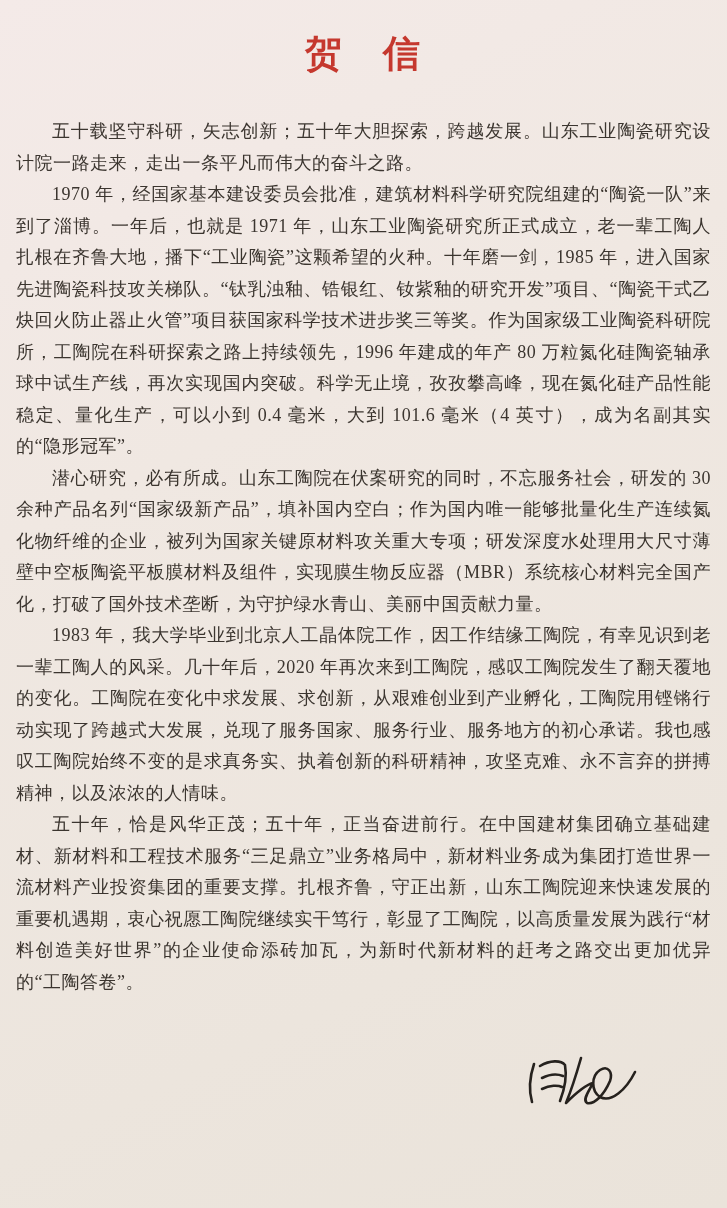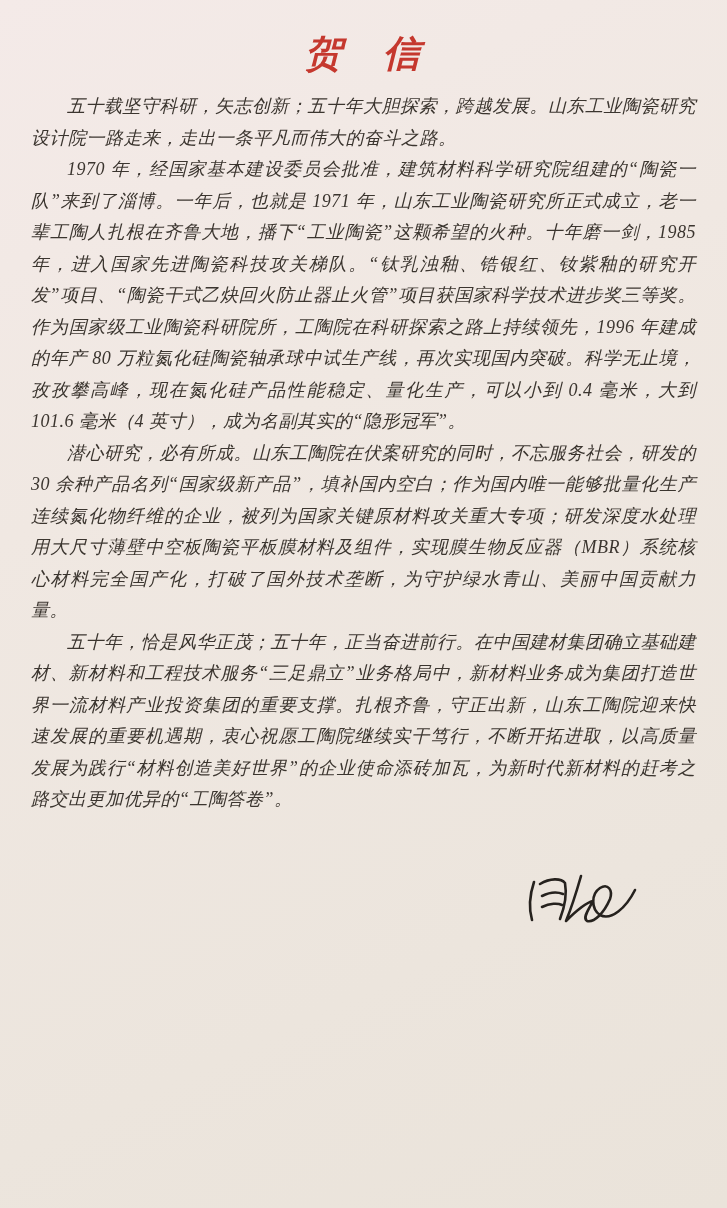--- a/index.html
+++ b/index.html
@@ -9,35 +9,34 @@
   }
   .page {
     position: relative;
     width: 727px;
     height: 1208px;
     margin: 0 auto;
     overflow: hidden;
     background: linear-gradient(155deg, #f4eae8 0%, #f0e8e2 35%, #ece5dd 75%, #eae3da 100%);
     font-family: "Liberation Serif", "DejaVu Serif", serif;
     color: #3b352f;
-    font-style: italic;
   }
   .title {
     margin-top: 32px;
     text-align: center;
     font-family: "Liberation Sans", "DejaVu Sans", sans-serif;
     font-size: 37px;
     font-weight: 700;
     letter-spacing: 2px;
     color: #c5382e;
     line-height: 1.2;
   }
   .body-text {
-    margin-top: 15px;
-    padding: 0 31px;
+    margin-top: 40px;
+    padding: 0 16px;
   }
   .body-text p {
     margin: 0;
     font-size: 18px;
     line-height: 31.5px;
     text-align: justify;
     text-indent: 2em;
     letter-spacing: 0.5px;
   }
   .signature-block {
@@ -54,21 +53,22 @@
 <body>
 
 <div class="page">
 
   <div class="title">贺　信</div>
 
   <div class="body-text">
     <p>五十载坚守科研，矢志创新；五十年大胆探索，跨越发展。山东工业陶瓷研究设计院一路走来，走出一条平凡而伟大的奋斗之路。</p>
     <p>1970 年，经国家基本建设委员会批准，建筑材料科学研究院组建的“陶瓷一队”来到了淄博。一年后，也就是 1971 年，山东工业陶瓷研究所正式成立，老一辈工陶人扎根在齐鲁大地，播下“工业陶瓷”这颗希望的火种。十年磨一剑，1985 年，进入国家先进陶瓷科技攻关梯队。“钛乳浊釉、锆银红、钕紫釉的研究开发”项目、“陶瓷干式乙炔回火防止器止火管”项目获国家科学技术进步奖三等奖。作为国家级工业陶瓷科研院所，工陶院在科研探索之路上持续领先，1996 年建成的年产 80 万粒氮化硅陶瓷轴承球中试生产线，再次实现国内突破。科学无止境，孜孜攀高峰，现在氮化硅产品性能稳定、量化生产，可以小到 0.4 毫米，大到 101.6 毫米（4 英寸），成为名副其实的“隐形冠军”。</p>
     <p>潜心研究，必有所成。山东工陶院在伏案研究的同时，不忘服务社会，研发的 30 余种产品名列“国家级新产品”，填补国内空白；作为国内唯一能够批量化生产连续氮化物纤维的企业，被列为国家关键原材料攻关重大专项；研发深度水处理用大尺寸薄壁中空板陶瓷平板膜材料及组件，实现膜生物反应器（MBR）系统核心材料完全国产化，打破了国外技术垄断，为守护绿水青山、美丽中国贡献力量。</p>
-    <p>五十年，恰是风华正茂；五十年，正当奋进前行。在中国建材集团确立基础建材、新材料和工程技术服务“三足鼎立”业务格局中，新材料业务成为集团打造世界一流材料产业投资集团的重要支撑。扎根齐鲁，守正出新，山东工陶院迎来快速发展的重要机遇期，衷心祝愿工陶院继续实干笃行，不断开拓进取，以高质量发展为践行“材料创造美好世界”的企业使命添砖加瓦，为新时代新材料的赶考之路交出更加优异的“工陶答卷”。</p>
+    <p>1983 年，我大学毕业到北京人工晶体院工作，因工作结缘工陶院，有幸见识到老一辈工陶人的风采。几十年后，2020 年再次来到工陶院，感叹工陶院发生了翻天覆地的变化。工陶院在变化中求发展、求创新，从艰难创业到产业孵化，工陶院用铿锵行动实现了跨越式大发展，兑现了服务国家、服务行业、服务地方的初心承诺。我也感叹工陶院始终不变的是求真务实、执着创新的科研精神，攻坚克难、永不言弃的拼搏精神，以及浓浓的人情味。</p>
+    <p>五十年，恰是风华正茂；五十年，正当奋进前行。在中国建材集团确立基础建材、新材料和工程技术服务“三足鼎立”业务格局中，新材料业务成为集团打造世界一流材料产业投资集团的重要支撑。扎根齐鲁，守正出新，山东工陶院迎来快速发展的重要机遇期，衷心祝愿工陶院继续实干笃行，彰显了工陶院，以高质量发展为践行“材料创造美好世界”的企业使命添砖加瓦，为新时代新材料的赶考之路交出更加优异的“工陶答卷”。</p>
   </div>
 
   <div class="signature-block">
     <svg width="118" height="64" viewBox="0 0 118 64" fill="none" stroke="#26221e" stroke-width="2.6" stroke-linecap="round" stroke-linejoin="round">
       <path d="M13 14 C9 26 7 38 11 52"></path>
       <path d="M19 16 C29 10 40 10 44 15 C46 26 44 38 39 51"></path>
       <path d="M21 28 C29 24 37 24 42 26"></path>
       <path d="M21 39 C29 35 37 35 41 37"></path>
       <path d="M60 8 C56 22 52 36 45 53 C54 44 64 35 72 33 C68 41 61 50 66 53 C73 55 83 45 89 31 C92 22 87 15 79 20 C70 26 70 41 79 47 C90 53 105 40 114 22"></path>
     </svg>

